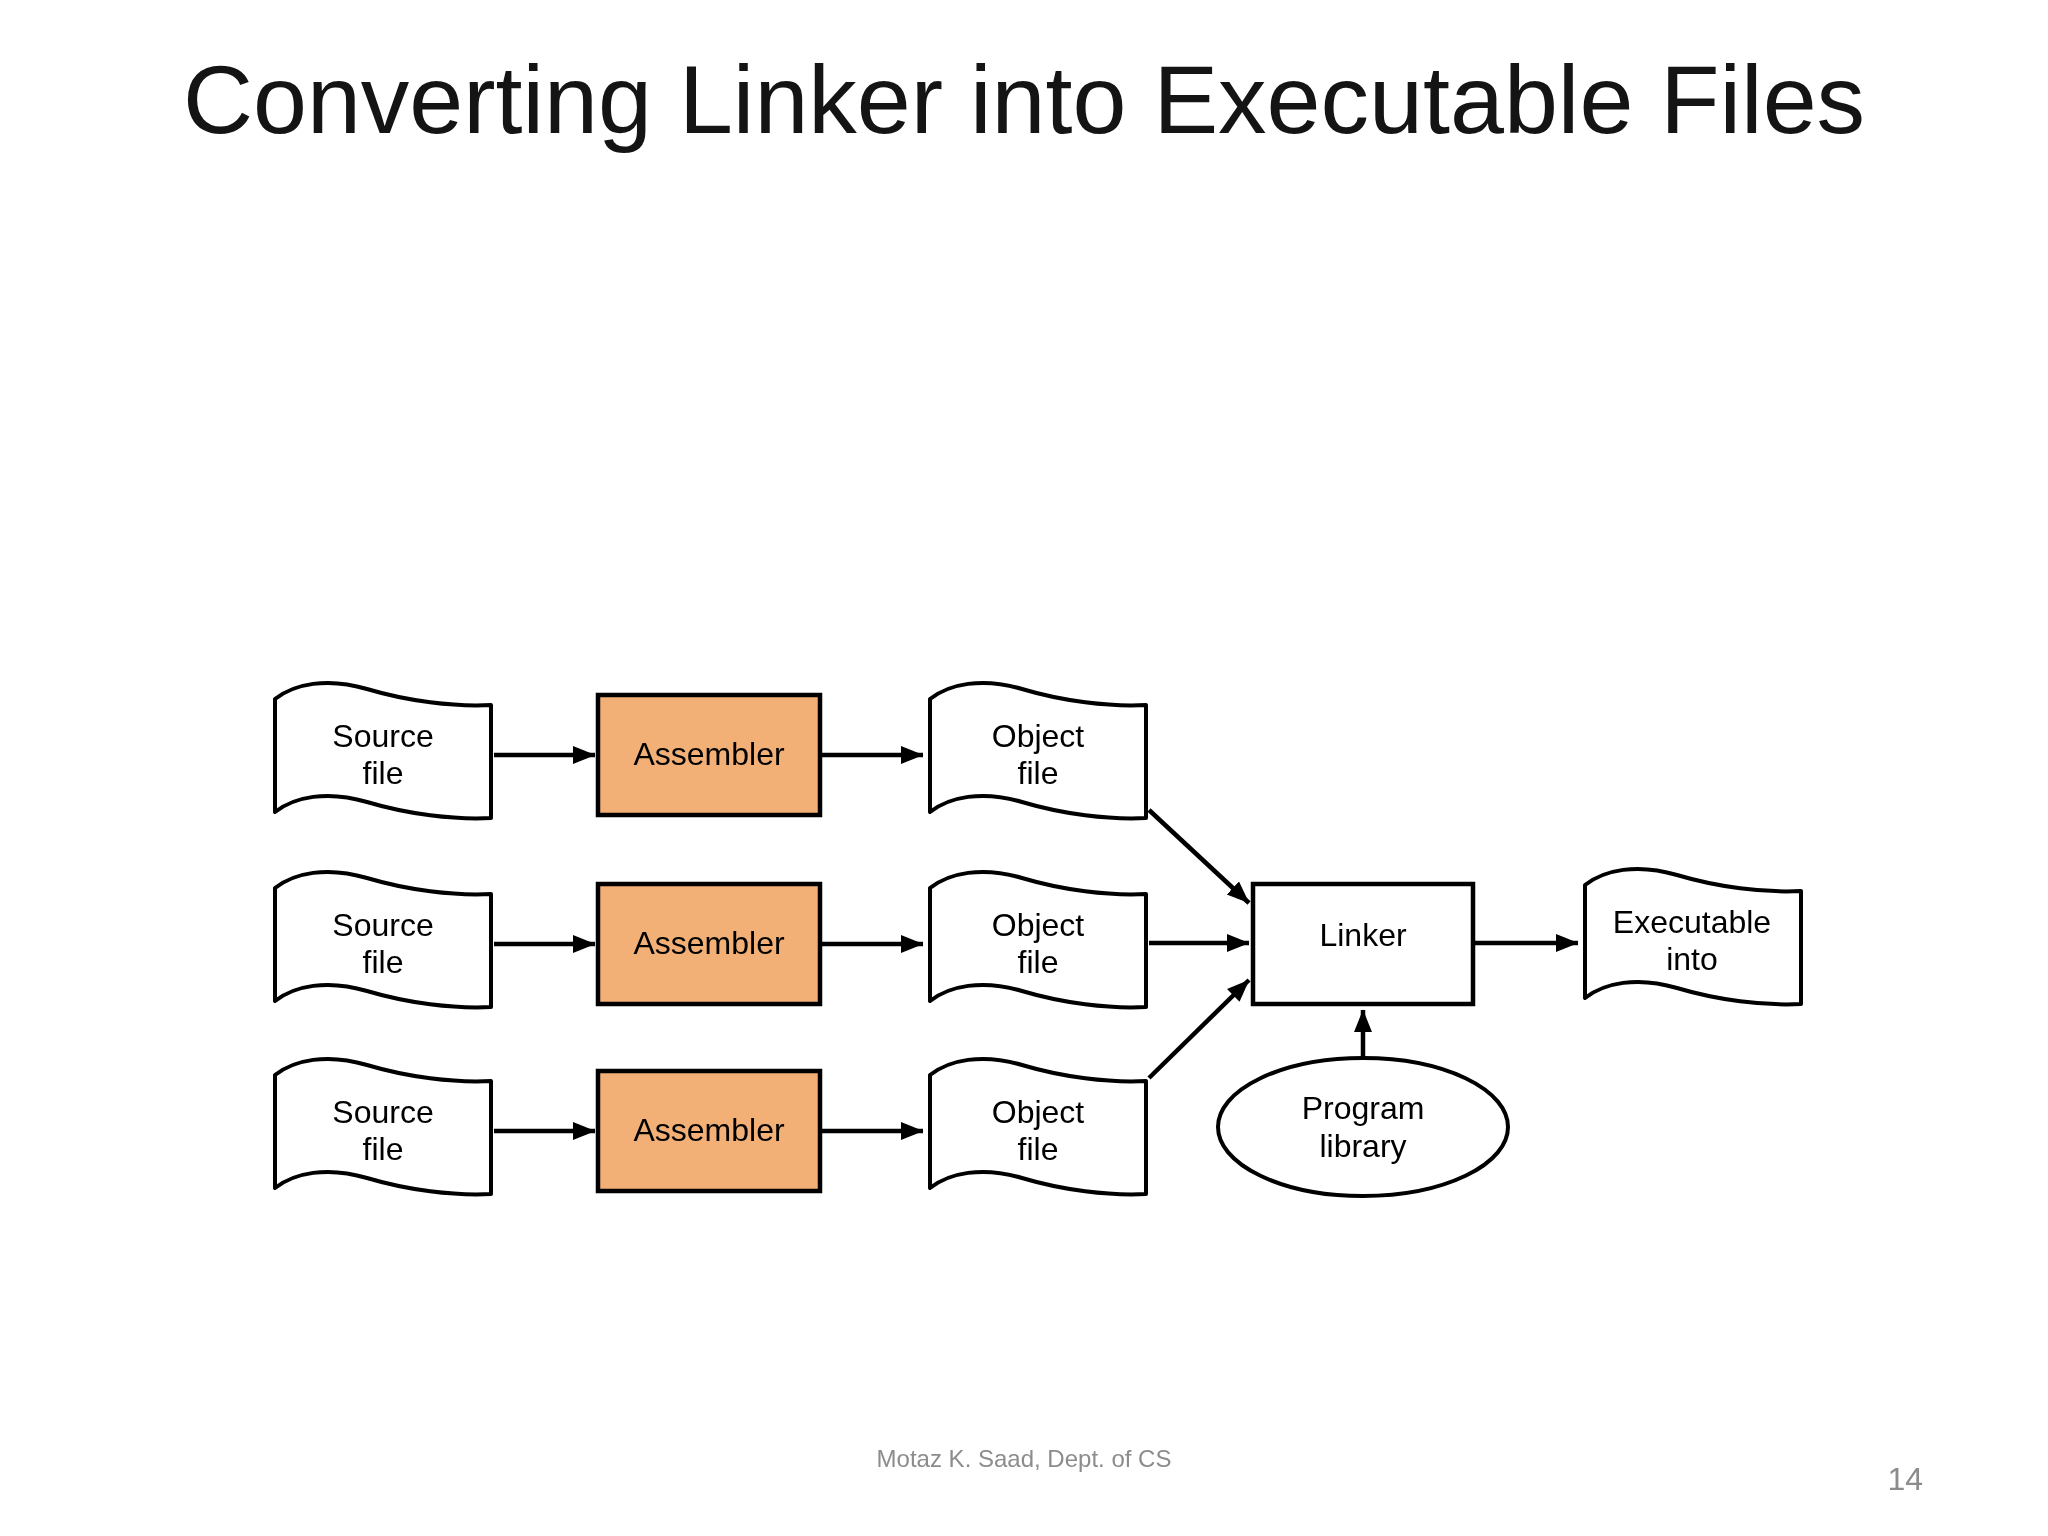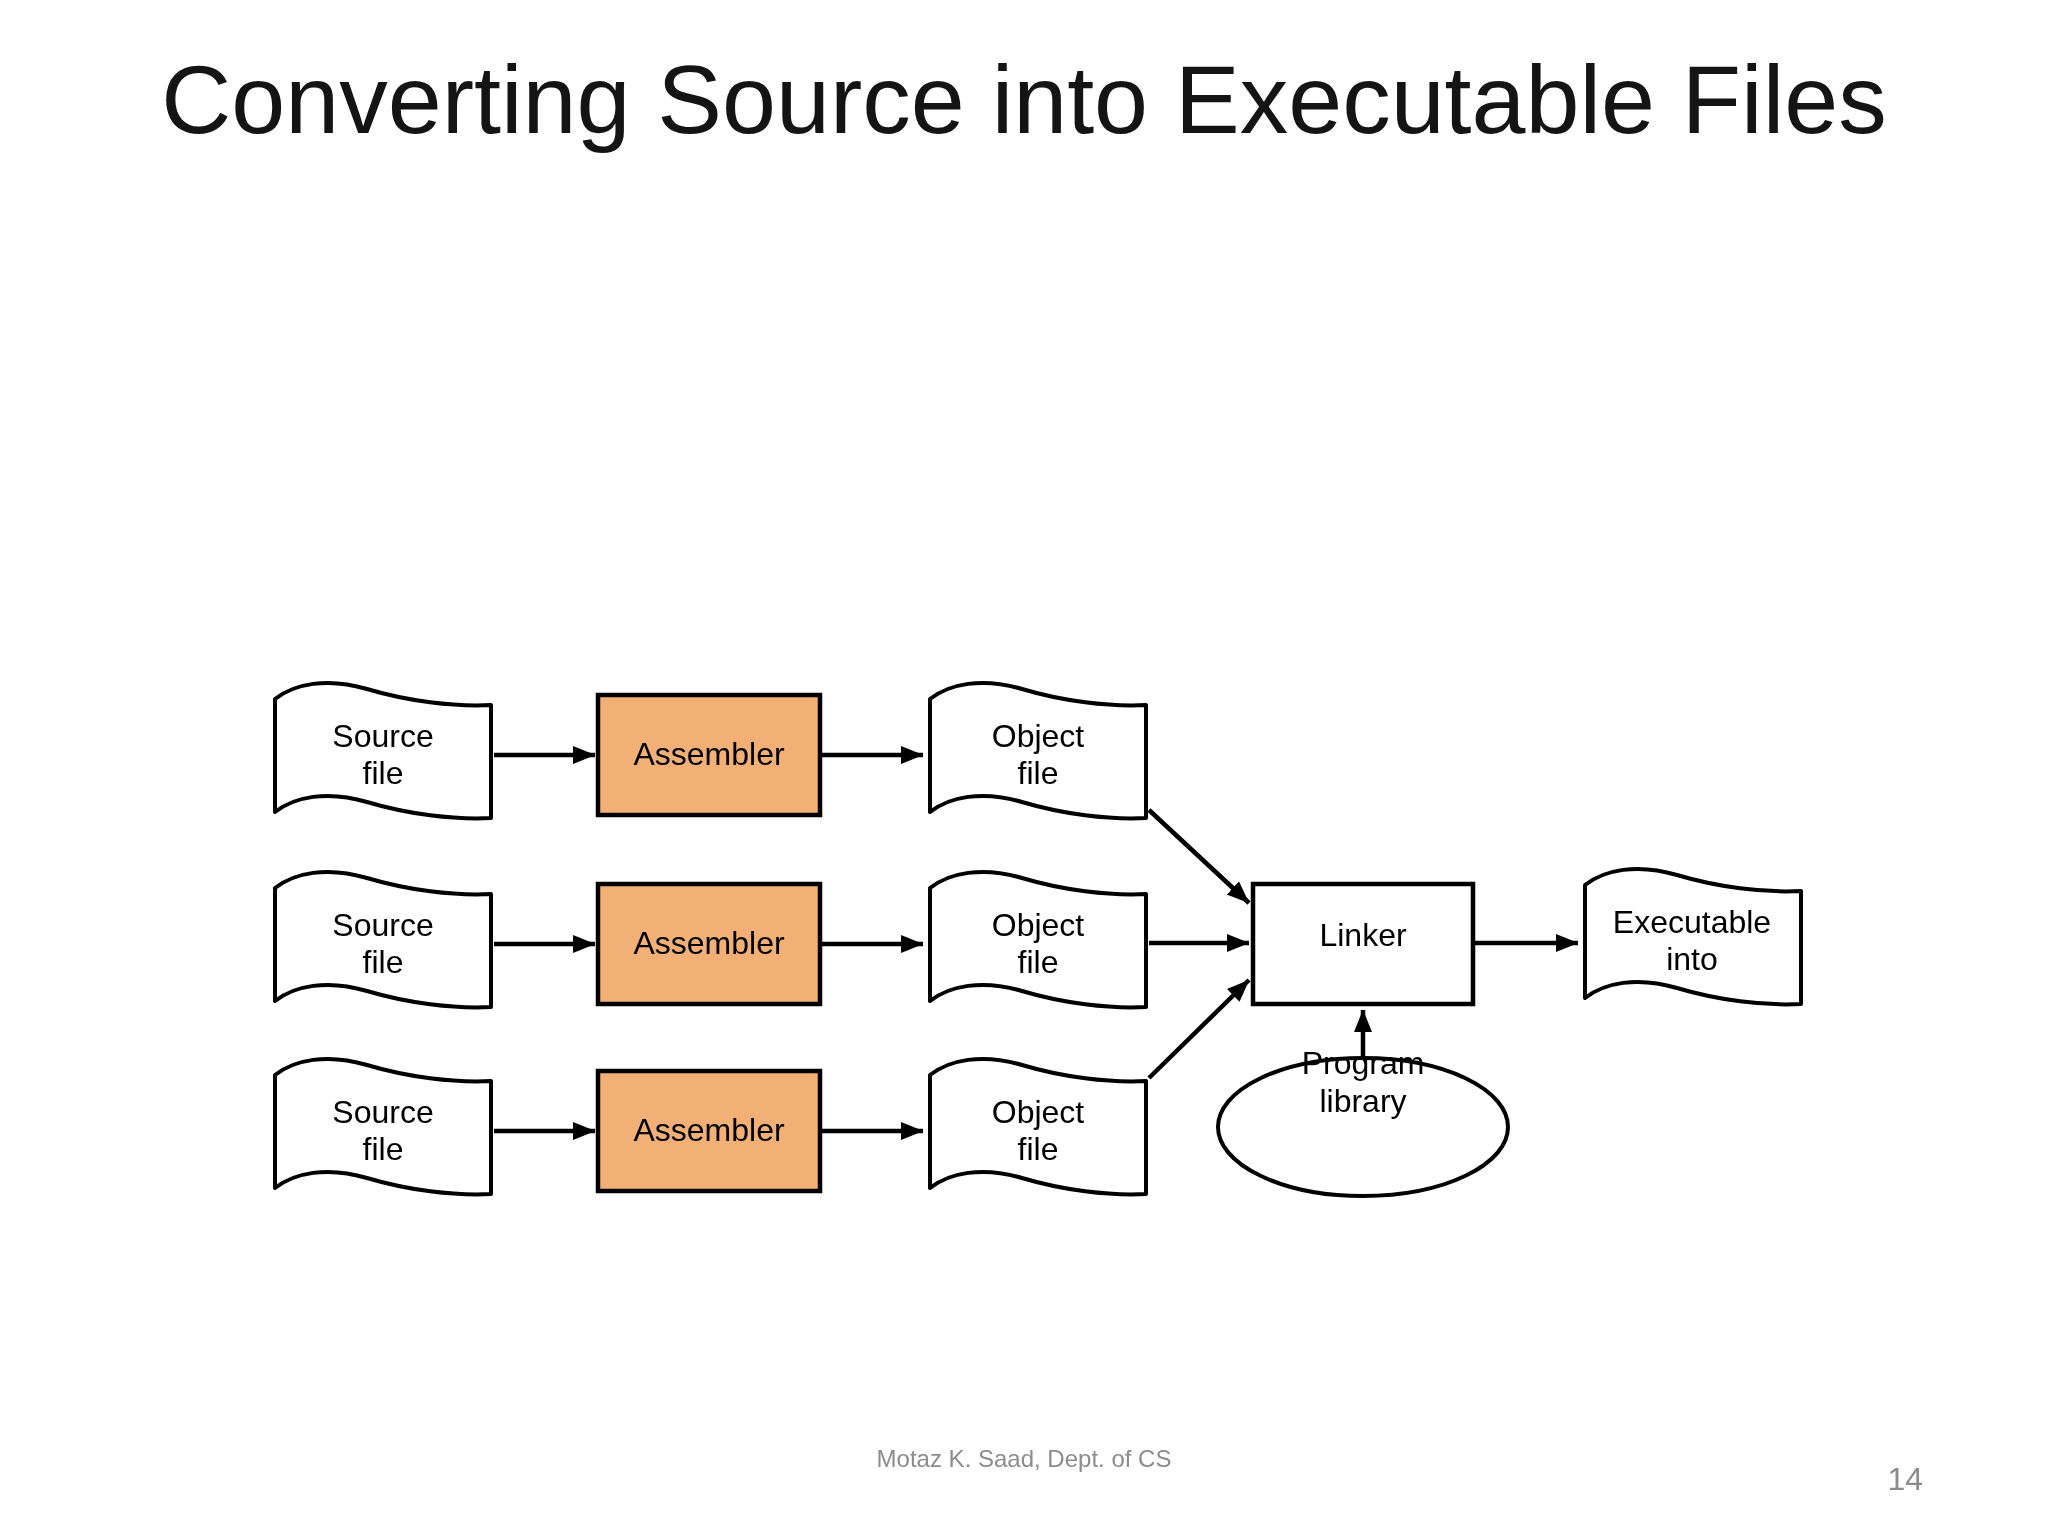--- a/index.html
+++ b/index.html
@@ -51,21 +51,21 @@
     font-size:32px;
     color:#8C8C8C;
     margin-top:16px;
   }
 </style>
 </head>
 <body>
 
 <div class="slide">
 
-  <div class="title">Converting Source into Executable Files</div>
+  <div class="title">Converting Linker into Executable Files</div>
 
   <svg class="diagram-svg" width="2048" height="1536" viewBox="0 0 2048 1536">
     <defs>
       <path id="waveShape" d="M 3 21 C 22 6 55 -1 95 11 C 135 23 182 29 219 27 L 219 140 C 182 142 135 136 95 124 C 55 112 22 119 3 134 Z"></path>
       <marker id="arrowhead" markerUnits="strokeWidth" markerWidth="5.6" markerHeight="4.6" refX="4.9" refY="2" orient="auto">
         <path d="M 0 0 L 5 2 L 0 4 Z" fill="#000000"></path>
       </marker>
     </defs>
 
     <use href="#waveShape" x="272" y="678" class="wave"></use>
@@ -119,19 +119,19 @@
   <div class="node-label" style="left:927px;top:869px;width:222px;height:150px;">Object
 file</div>
   <div class="node-label" style="left:927px;top:1056px;width:222px;height:150px;">Object
 file</div>
 
   <div class="node-label" style="left:1253px;top:876px;width:220px;height:120px;text-align:right;">Linker</div>
 
   <div class="node-label" style="left:1582px;top:866px;width:220px;height:150px;">Executable
 into</div>
 
-  <div class="node-label" style="left:1218px;top:1014px;width:290px;height:137px;">Program
+  <div class="node-label" style="left:1218px;top:1059px;width:290px;height:137px;">Program
 library</div>
 
   <div class="footer-credit">Motaz K. Saad, Dept. of CS</div>
   <div class="footer-page">14</div>
 
 </div>
 
 </body></html>

